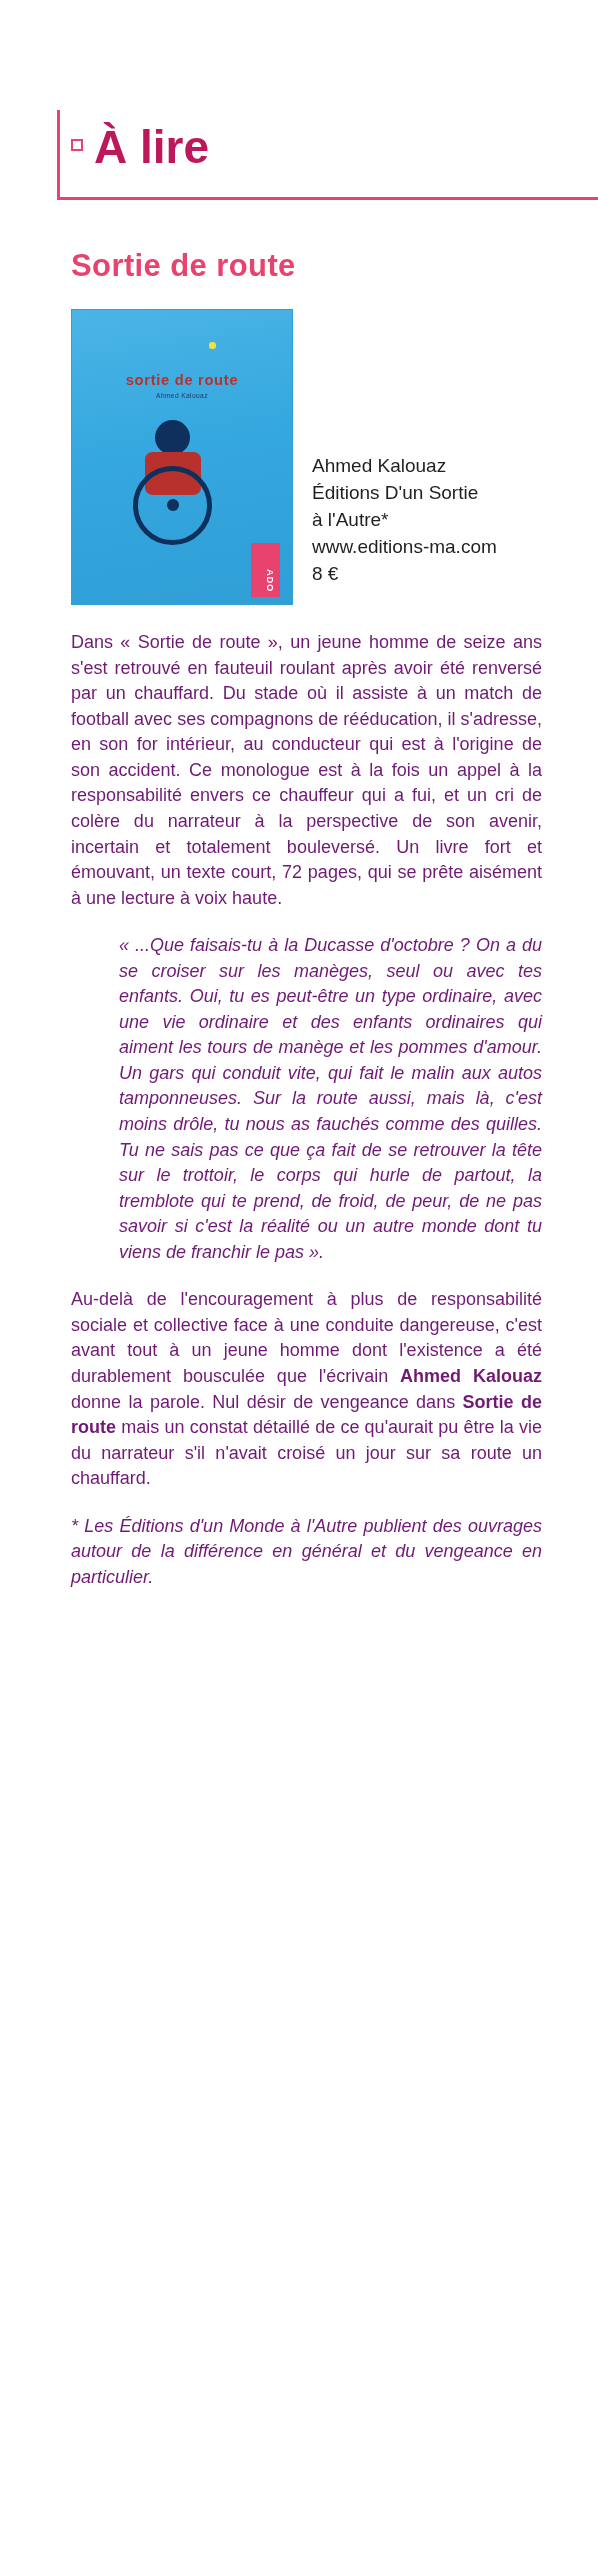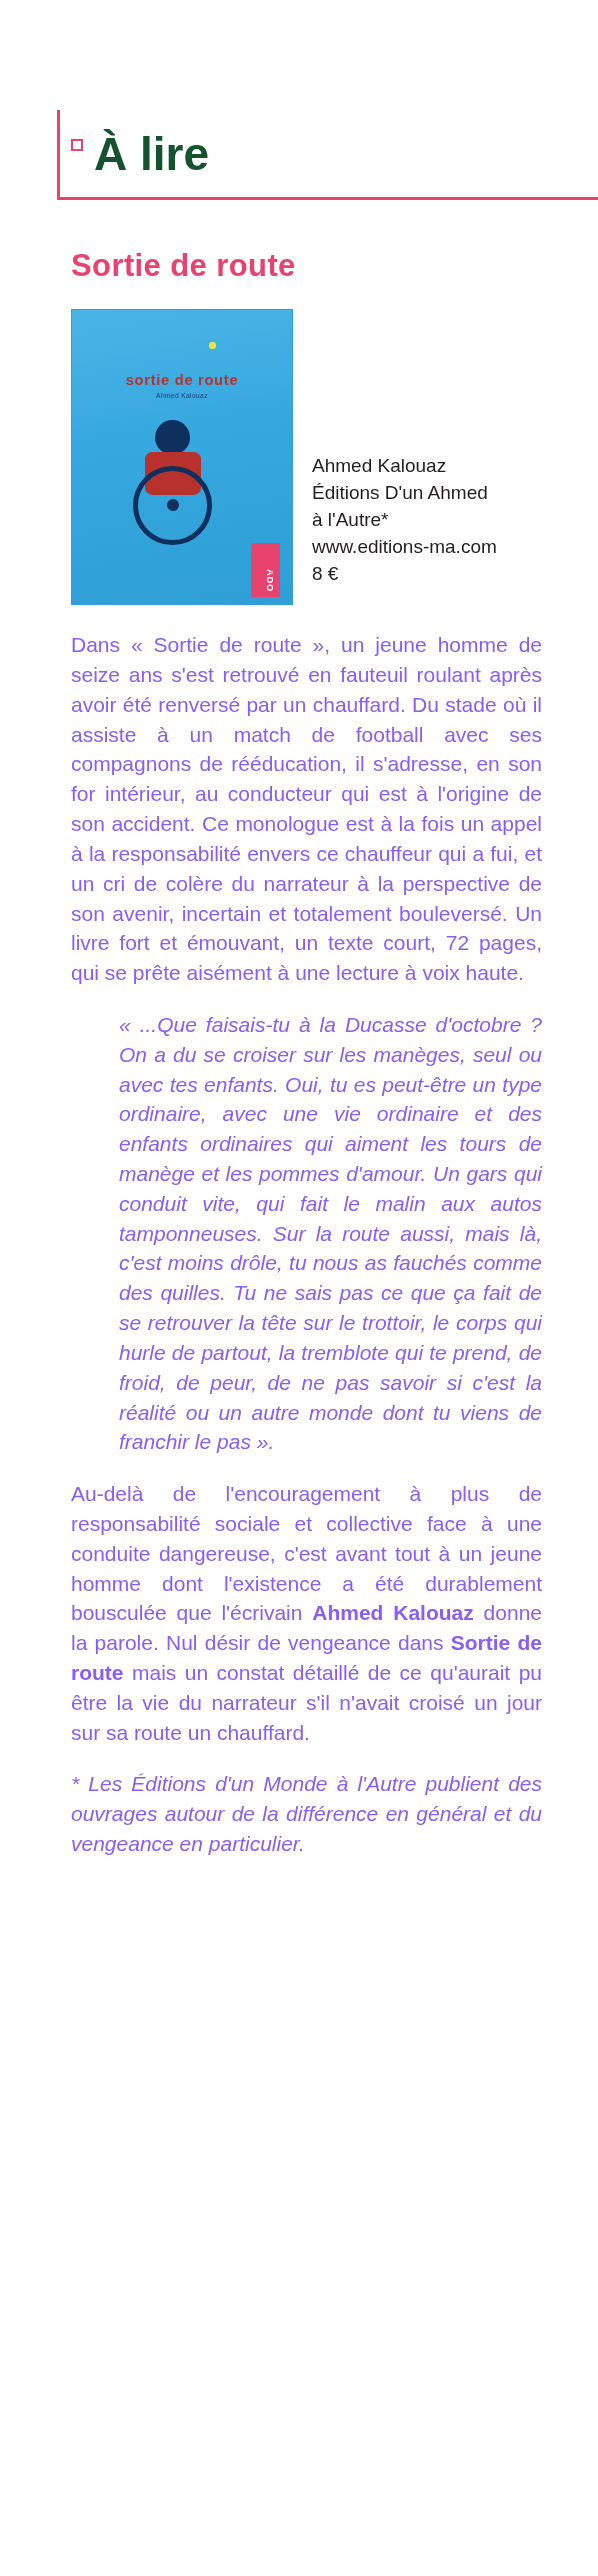--- a/index.html
+++ b/index.html
@@ -50,24 +50,24 @@
     left: 71px;
     top: 29px;
     width: 11.8px;
     height: 11.8px;
     border: 2.2px solid #e8426e;
     box-sizing: border-box;
   }
   .header-title {
     position: absolute;
     left: 94px;
-    top: 20px;
+    top: 13px;
     font-size: 46px;
     font-weight: bold;
-    color: #14532d;
+    color: #be185d;
     letter-spacing: 0px;
     line-height: 1.05;
   }
 
   
   .article {
     padding: 0 57px 0 71px;
   }
   .article-title {
     font-size: 31px;
@@ -190,25 +190,25 @@
   .book-meta {
     padding-top: 144px;
     font-size: 19px;
     line-height: 1.42;
     color: #231f20;
   }
   .book-meta div { white-space: nowrap; }
 
   
   p.body {
-    font-size: 21px;
+    font-size: 18px;
     line-height: 1.42;
     text-align: justify;
     margin: 0 0 22px 0;
-    color: #8b5cf6;
+    color: #701a75;
     hyphens: auto;
   }
   p.quote {
     font-style: italic;
     margin-left: 48px;
   }
   p.note {
     font-style: italic;
   }
   .bold { font-weight: bold; }
@@ -240,21 +240,21 @@
           <div class="cover-fig-body"></div>
           <div class="cover-fig-wheel"></div>
           <div class="cover-fig-hub"></div>
         </div>
         <div class="cover-badge"></div>
         <div class="cover-badge-text">ADO</div>
       </div>
 
       <div class="book-meta">
         <div>Ahmed Kalouaz</div>
-        <div>Éditions D'un Ahmed</div>
+        <div>Éditions D'un Sortie</div>
         <div>à l'Autre*</div>
         <div>www.editions-ma.com</div>
         <div>8 €</div>
       </div>
 
     </div>
 
     <p class="body">Dans « Sortie de route », un jeune homme de seize ans s'est retrouvé en fauteuil roulant après avoir été renversé par un chauffard. Du stade où il assiste à un match de football avec ses compagnons de rééducation, il s'adresse, en son for intérieur, au conducteur qui est à l'origine de son accident. Ce monologue est à la fois un appel à la responsabilité envers ce chauffeur qui a fui, et un cri de colère du narrateur à la perspective de son avenir, incertain et totalement bouleversé. Un livre fort et émouvant, un texte court, 72 pages, qui se prête aisément à une lecture à voix haute.</p>
 
     <p class="body quote">« ...Que faisais-tu à la Ducasse d'octobre ? On a du se croiser sur les manèges, seul ou avec tes enfants. Oui, tu es peut-être un type ordinaire, avec une vie ordinaire et des enfants ordinaires qui aiment les tours de manège et les pommes d'amour. Un gars qui conduit vite, qui fait le malin aux autos tamponneuses. Sur la route aussi, mais là, c'est moins drôle, tu nous as fauchés comme des quilles. Tu ne sais pas ce que ça fait de se retrouver la tête sur le trottoir, le corps qui hurle de partout, la tremblote qui te prend, de froid, de peur, de ne pas savoir si c'est la réalité ou un autre monde dont tu viens de franchir le pas ».</p>

